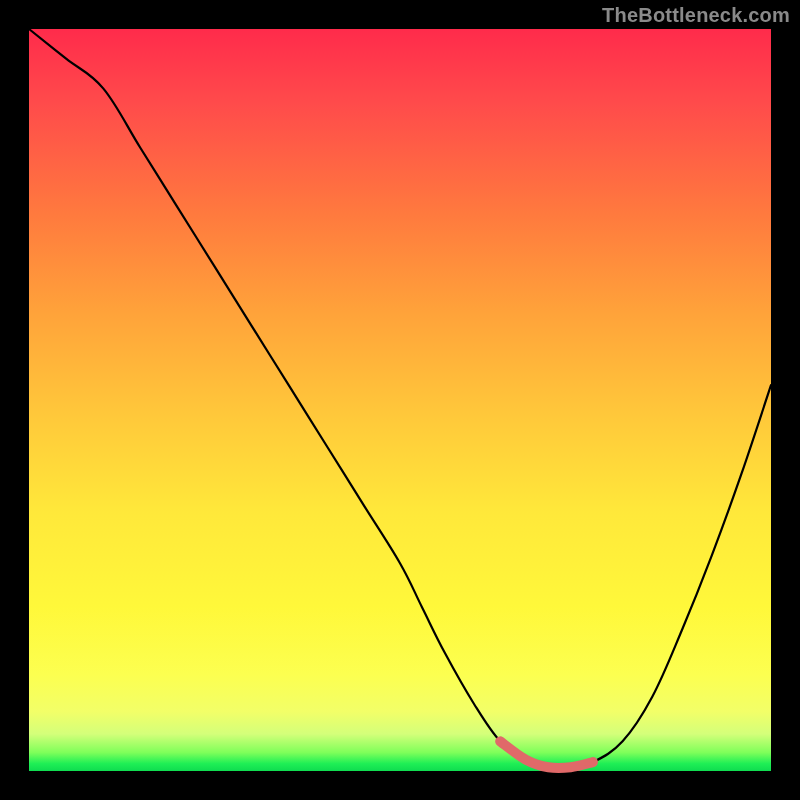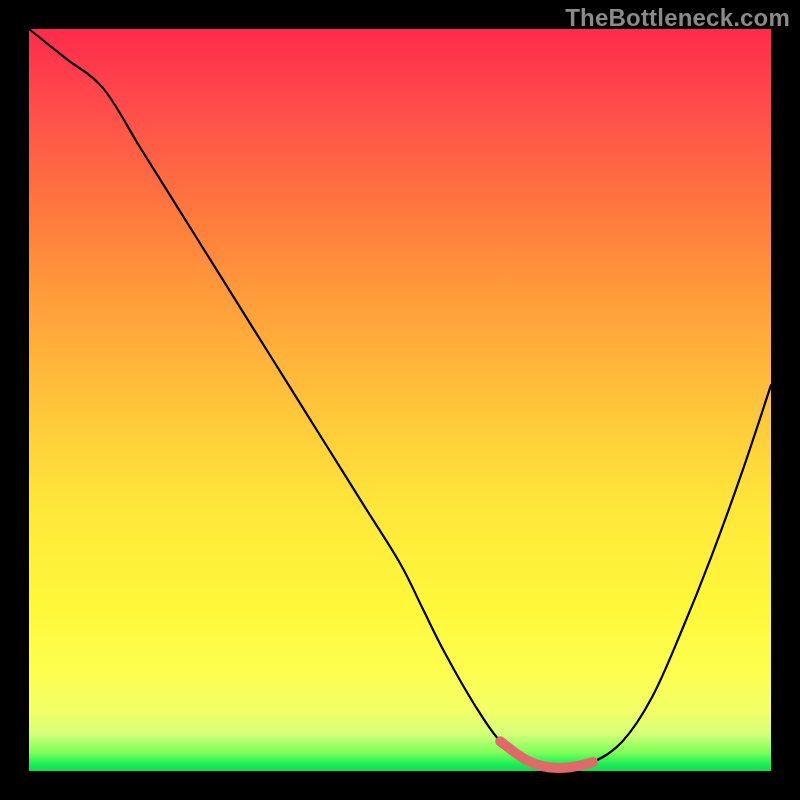--- a/index.html
+++ b/index.html
@@ -43,21 +43,21 @@
     top: 29px;
     width: 742px;
     height: 742px;
     overflow: visible;
   }
   .watermark {
     position: absolute;
     top: 4px;
     right: 10px;
     font-family: Arial, Helvetica, sans-serif;
-    font-size: 24px;
+    font-size: 20px;
     font-weight: 600;
     color: #8a8a8a;
     letter-spacing: 0.2px;
   }
 </style>
 </head>
 <body>
 
 <div class="container">
 

